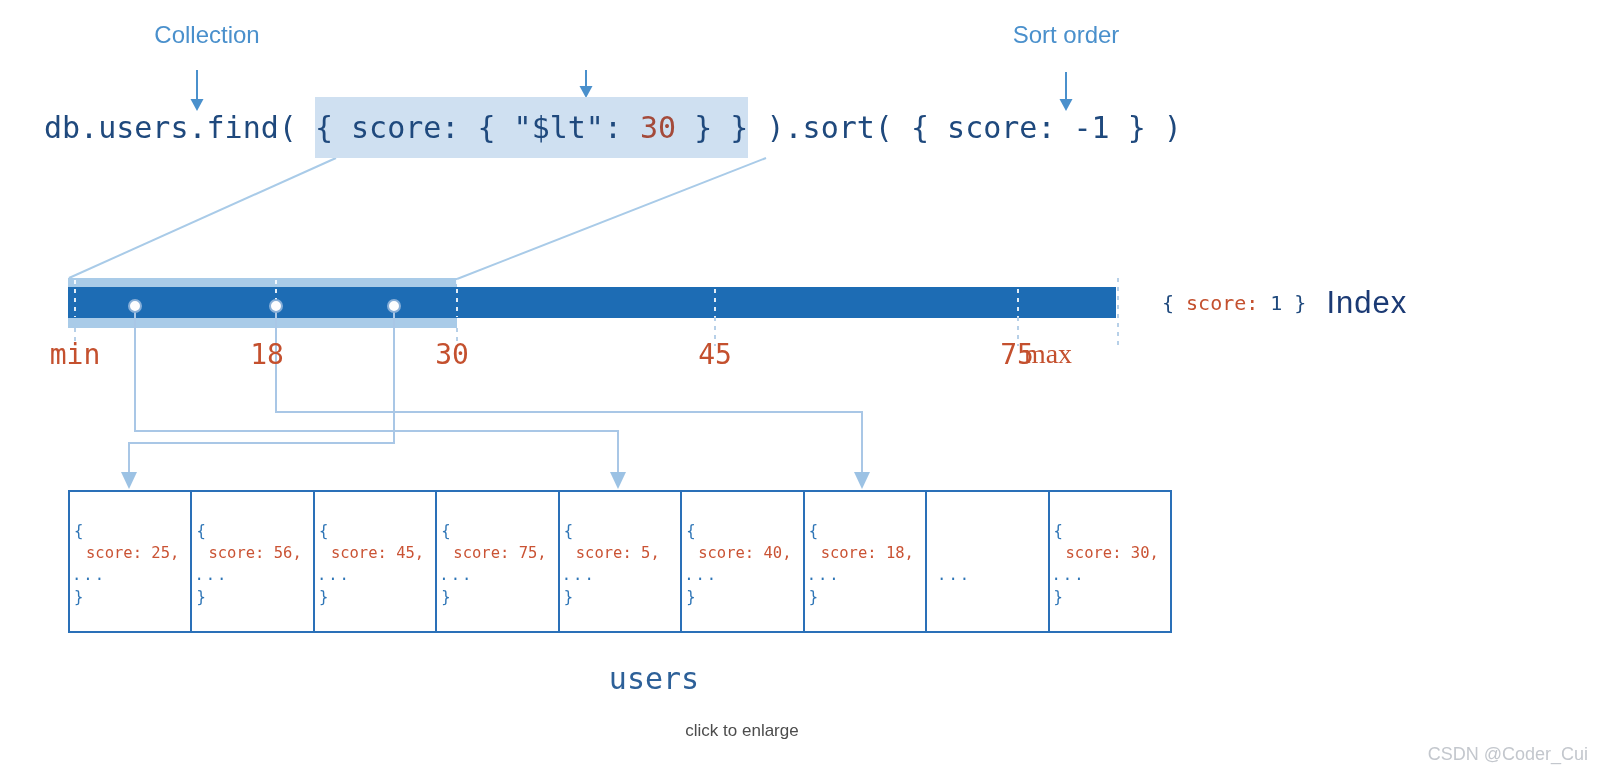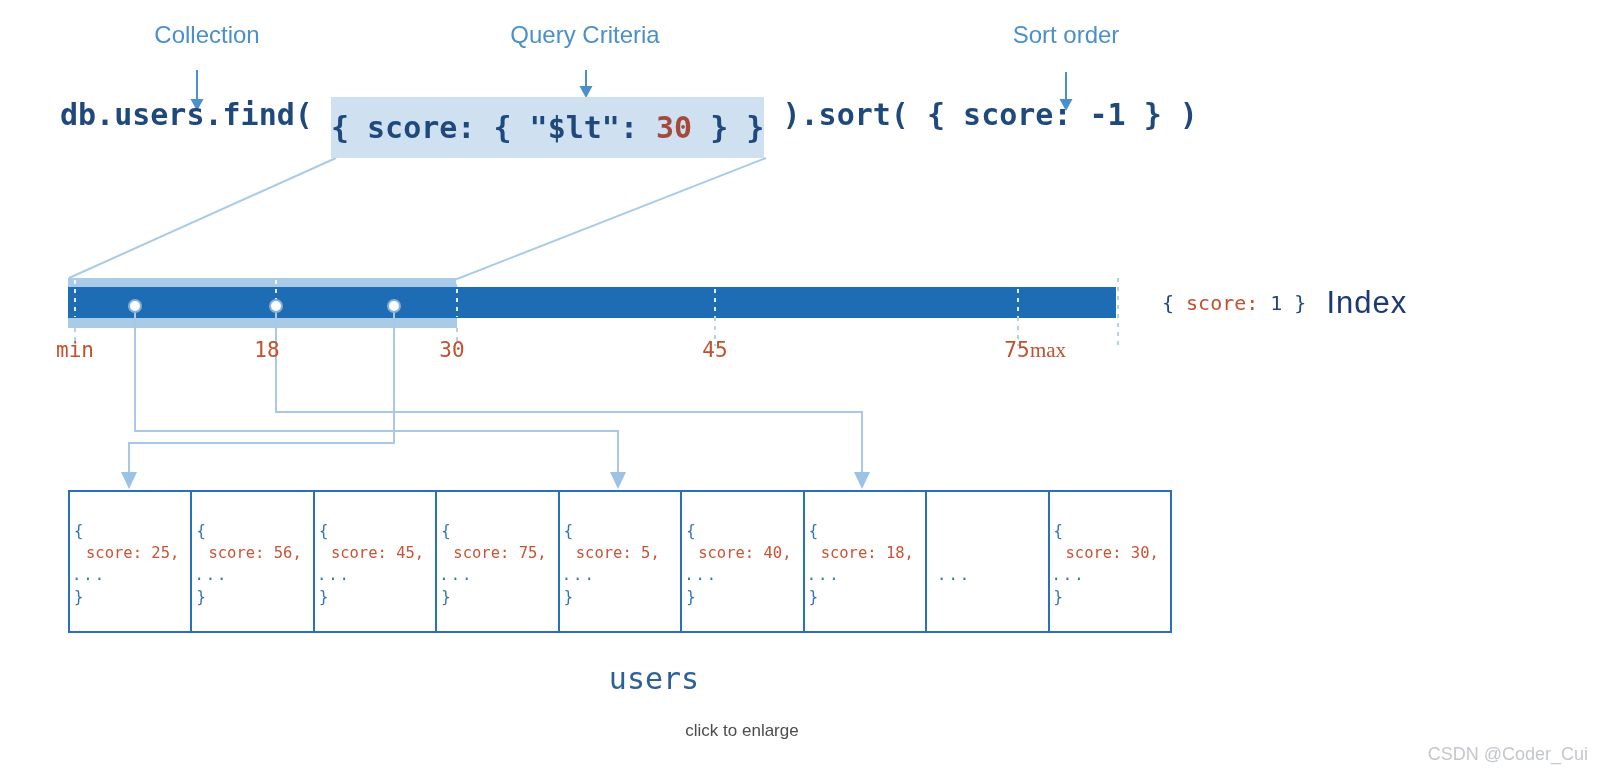--- a/index.html
+++ b/index.html
@@ -11,44 +11,43 @@
   .anno{
     position:absolute;top:21px;transform:translateX(-50%);
     font-size:24px;color:var(--label_blue);white-space:nowrap;
   }
   .anno-collection{left:207px;}
   .anno-query{left:585px;}
   .anno-sort{left:1066px;}
 
   
   .code-row{
-    position:absolute;left:60px;top:97px;height:61px;
-    display:flex;align-items:flex-start;white-space:pre;
+    position:absolute;left:44px;top:97px;height:61px;
+    display:flex;align-items:center;white-space:pre;
     font-family:"DejaVu Sans Mono",monospace;font-size:30px;color:var(--code_navy);
     z-index:6;
-    font-weight:bold;
   }
   .code-highlight{
     background:var(--highlight_bg);
     align-self:stretch;display:flex;align-items:center;
   }
   .code-value{color:var(--value_red);}
 
   
   .band{
     position:absolute;left:68px;top:278px;width:389px;height:50px;
     background:var(--band_blue);z-index:1;
   }
   .bar{
     position:absolute;left:68px;top:287px;width:1048px;height:31px;
     background:var(--bar_blue);z-index:2;
   }
   .tick-label{
     position:absolute;top:338px;transform:translateX(-50%);
-    font-family:"DejaVu Sans Mono",monospace;font-size:21px;color:var(--orange);
+    font-family:"DejaVu Sans Mono",monospace;font-size:28px;color:var(--orange);
     white-space:nowrap;z-index:6;
   }
   .index-label{
     position:absolute;left:1162px;top:287px;height:31px;
     display:flex;align-items:center;white-space:pre;z-index:6;
     font-family:"DejaVu Sans Mono",monospace;font-size:20px;color:var(--code_navy);
   }
   .index-label .key{color:var(--orange);margin-left:12px;}
   .index-label .val{margin-left:12px;}
   .index-label .cb{margin-left:12px;}
@@ -99,21 +98,20 @@
   .connector{stroke:var(--connector_blue);stroke-width:2;fill:none;}
   .connector-head{fill:var(--arrowhead_blue);stroke:none;}
   .entry-circle{fill:#fdfdfe;stroke:#88afd8;stroke-width:2;}
 </style>
 </head>
 <body>
 
 <div class="stage">
 
   <div class="anno anno-collection">Collection</div>
-  <div class="anno anno-query">Query Criteria</div>
   <div class="anno anno-sort">Sort order</div>
 
   <div class="code-row">
     <span>db.users.find( </span>
     <span class="code-highlight"><span>{ score: { "$lt": </span><span class="code-value">30</span><span> } }</span></span>
     <span> ).sort( { score: -1 } )</span>
   </div>
 
   <div class="band"></div>
   <div class="bar"></div>

